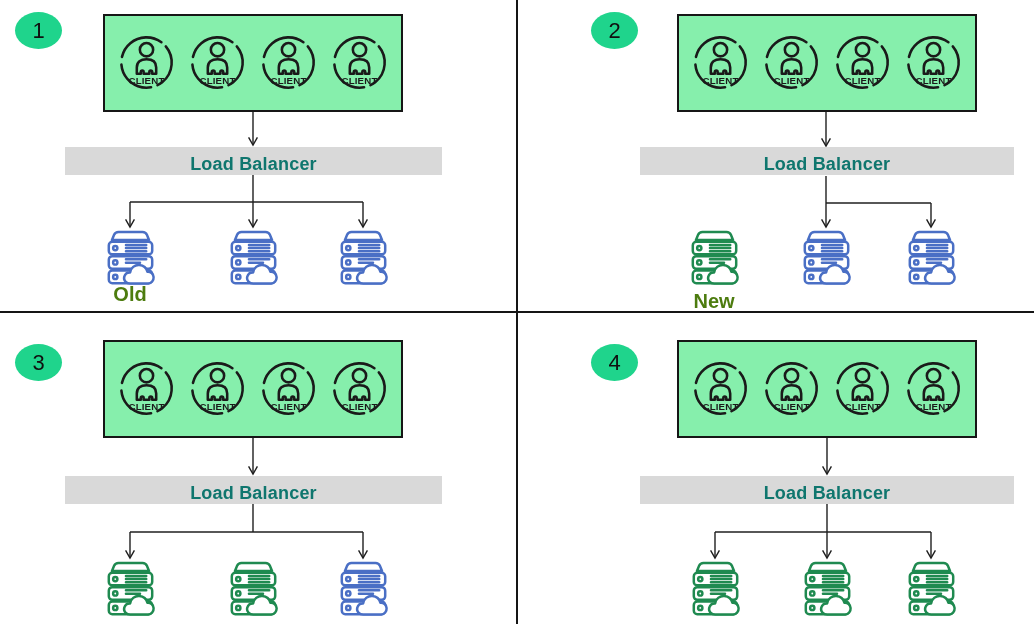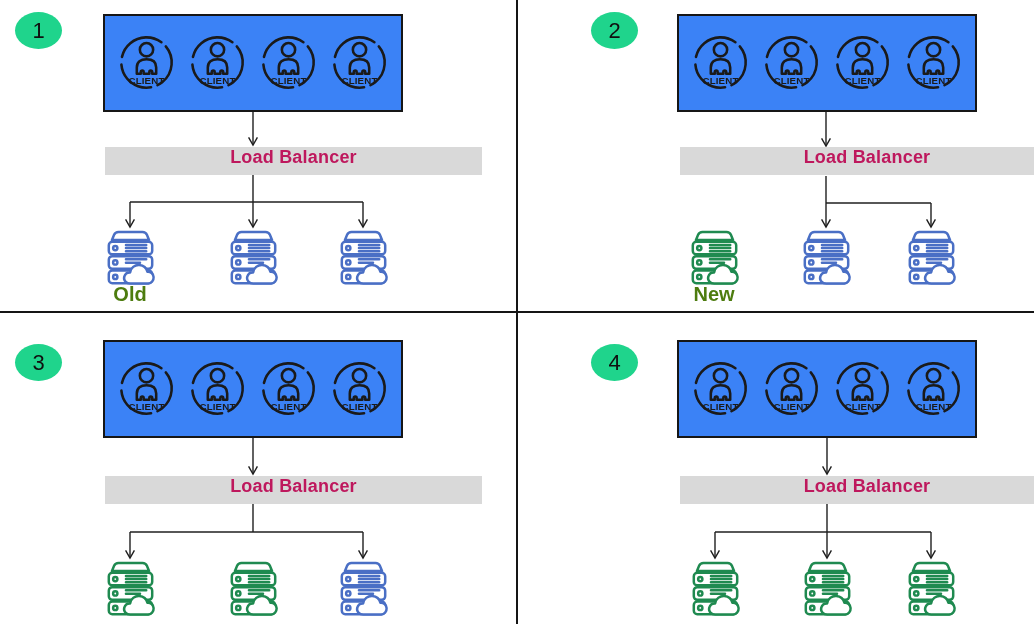--- a/index.html
+++ b/index.html
@@ -12,43 +12,43 @@
   .quad{position:absolute;width:517px;height:312px;}
   .q1{left:0;top:0;} .q2{left:517px;top:0;} .q3{left:0;top:312px;} .q4{left:517px;top:312px;}
 
   .badge{position:absolute;width:47px;height:37px;border-radius:50%;
          display:flex;align-items:center;justify-content:center;
          background:var(--step-badge-green,#1fd48c);color:#101010;font-size:22px;}
   .qleft .badge{left:15px;} .qright .badge{left:74px;}
   .qtop .badge{top:12px;} .qbottom .badge{top:32px;}
 
   .client-box{position:absolute;box-sizing:border-box;width:300px;height:98px;
-              border:2.5px solid #161616;background:#3b82f6;
+              border:2.5px solid #161616;background:#86efac;
               display:flex;align-items:center;justify-content:center;gap:14px;}
   .qleft .client-box{left:103px;} .qright .client-box{left:160px;}
   .qtop .client-box{top:14px;} .qbottom .client-box{top:28px;}
   .client-icon{width:57px;height:57px;color:#1a1a1a;flex:0 0 auto;}
 
   .lb-bar{position:absolute;height:28px;background:var(--load-balancer-bar-gray,#d9d9d9);
-          display:flex;align-items:flex-start;justify-content:center;
-          font-weight:bold;font-size:18px;color:#be185d;letter-spacing:.2px;margin-left:40px;}
+          display:flex;align-items:flex-end;justify-content:center;
+          font-weight:bold;font-size:18px;color:#0f766e;letter-spacing:.2px;}
   .qleft .lb-bar{left:65px;width:377px;} .qright .lb-bar{left:123px;width:374px;}
   .qtop .lb-bar{top:147px;} .qbottom .lb-bar{top:164px;}
 
   .connectors{position:absolute;left:0;top:0;width:517px;height:312px;pointer-events:none;}
 
   .servers{position:absolute;left:0;top:0;width:517px;height:312px;}
   .server{position:absolute;width:53px;height:58px;}
   .qtop .server{top:229px;} .qbottom .server{top:248px;}
   .server.old{color:var(--server-old-blue,#4a6fc5);}
   .server.new{color:var(--server-new-green,#1f8a50);}
 
   .srv-label{position:absolute;width:110px;text-align:center;
              font-weight:bold;font-size:20px;color:#4d7c0f;}
-  .qleft .srv-label{left:75px;} .qright .srv-label{left:142px;}
+  .qleft .srv-label{left:75px;} .qright .srv-label{left:142px;margin-top:7px;}
   .qtop .srv-label{top:283px;} .qbottom .srv-label{top:302px;}
 </style>
 </head>
 <body>
 
 <div class="stage">
 
   <section class="quad q1 qleft qtop">
     <svg class="connectors" viewBox="0 0 517 312">
         <line x1="253" y1="112" x2="253" y2="145" style="stroke: var(--line-black); stroke-width: 1.4;"></line>

